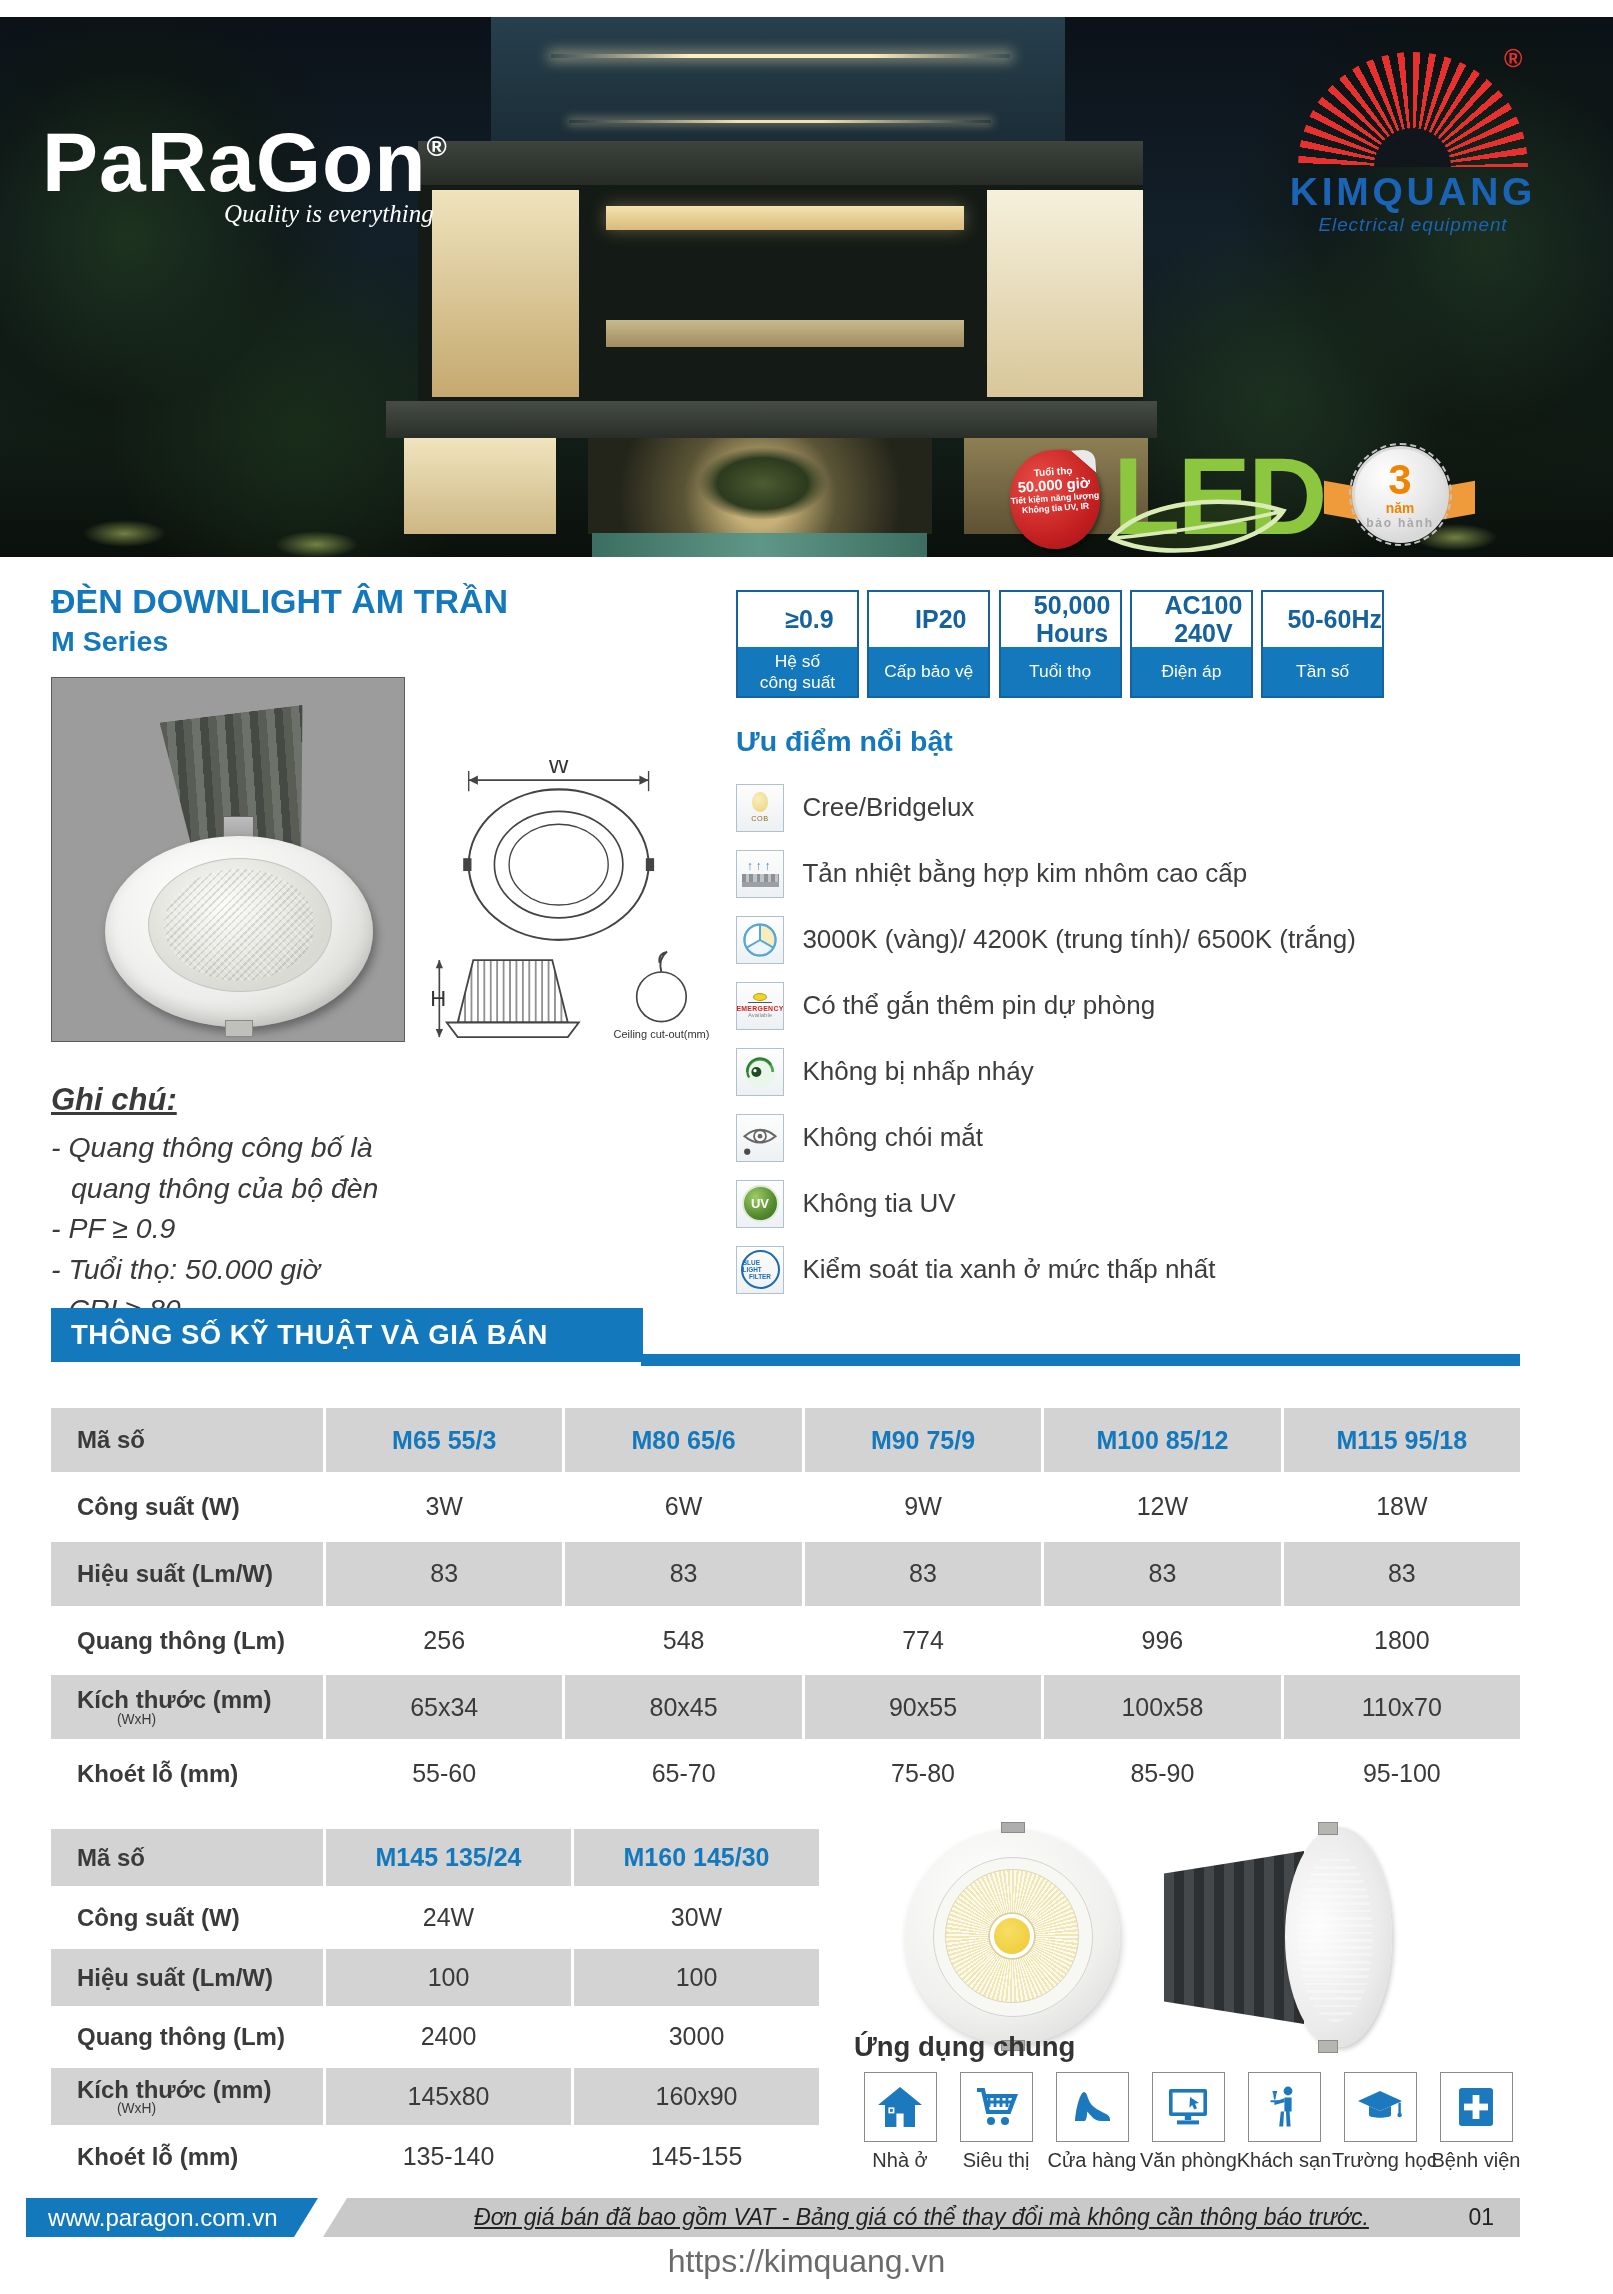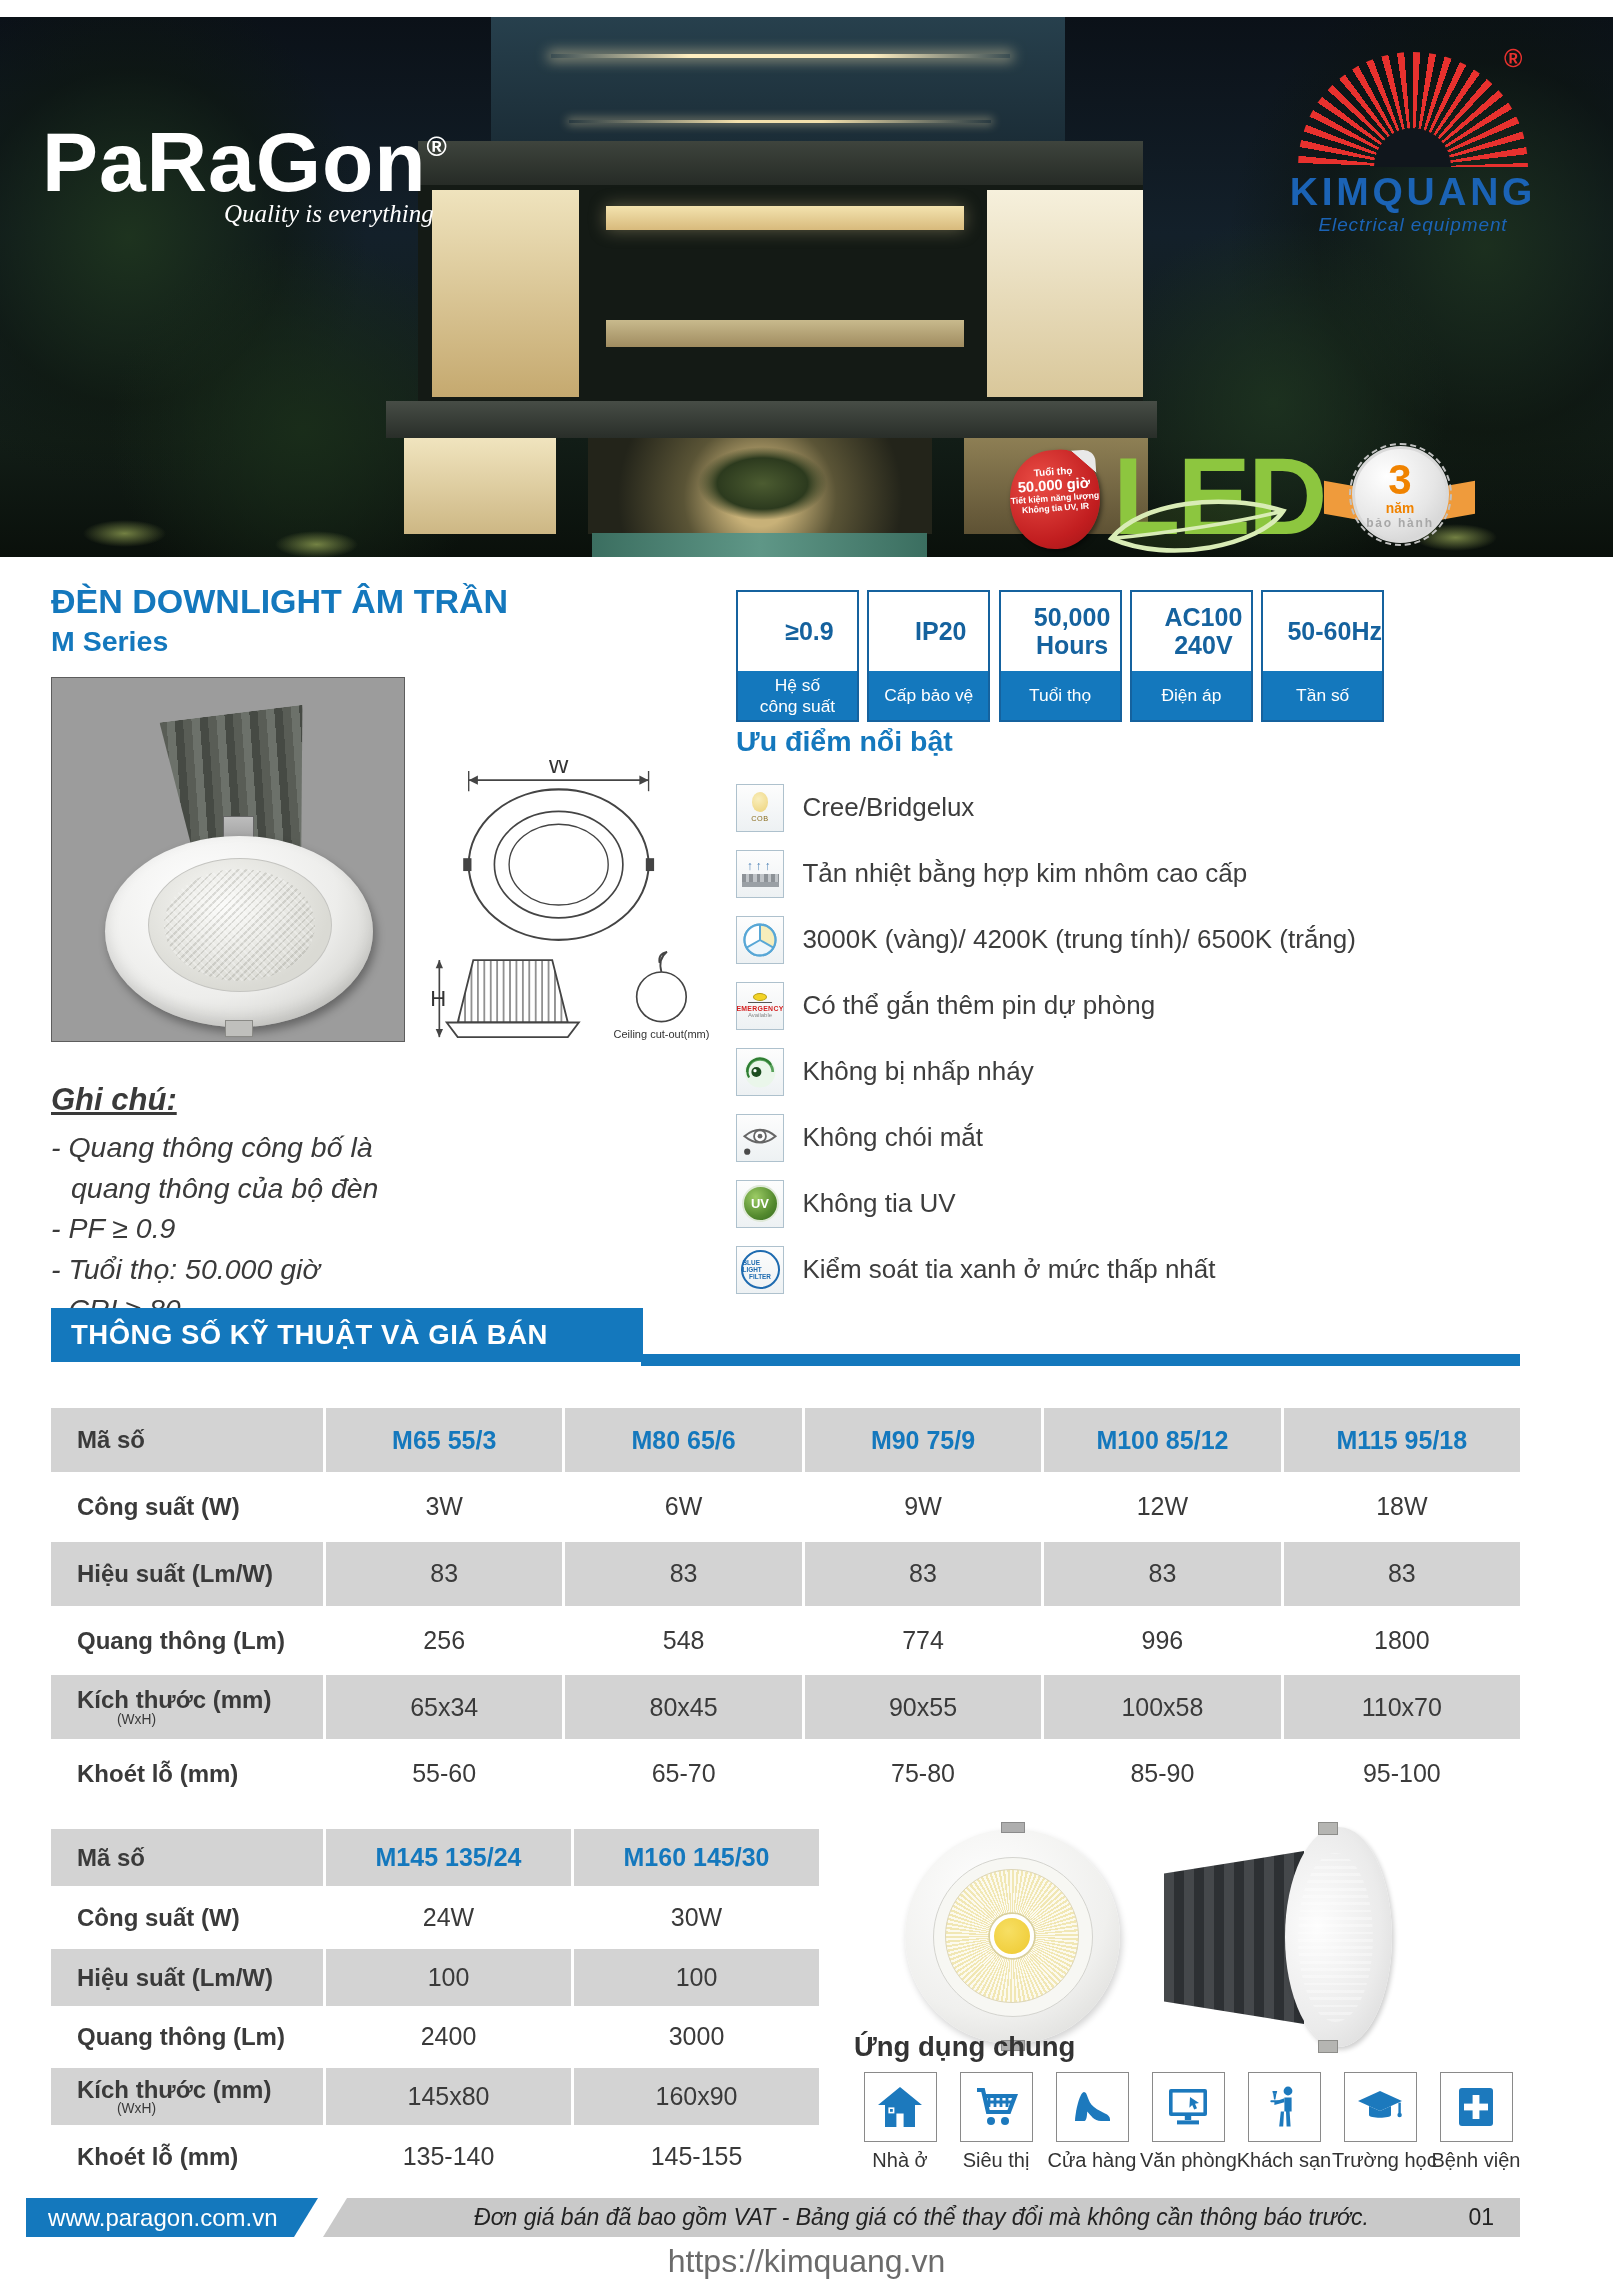--- a/index.html
+++ b/index.html
@@ -82,21 +82,21 @@
 
   #dim-diagram { position:absolute; left:430px; top:760px; }
 
   #notes { position:absolute; left:51px; top:1082px; width:377px; color:#3a3a3a; font-style:italic; }
   #notes-heading { font-size:31px; font-weight:800; text-decoration:underline; margin-bottom:9.2px; }
   .note-item { font-size:28.5px; line-height:1.42; padding-left:20px; text-indent:-20px; }
 
   
   #spec-badges { position:absolute; left:736px; top:590px; display:flex; gap:8.3px; }
   .badge { width:123px; border:2.8px solid #15629e; background:#fff; }
-  .badge-value { height:79px; display:flex; align-items:center; justify-content:center; text-align:center; color:#15629e; font-size:25px; font-weight:700; white-space:pre-line; line-height:1.1;padding-left:24px; }
+  .badge-value { height:55px; display:flex; align-items:center; justify-content:center; text-align:center; color:#15629e; font-size:25px; font-weight:700; white-space:pre-line; line-height:1.1;padding-left:24px; }
   .badge-label { background:#1478bd; color:#fff; min-height:49px; display:flex; align-items:center; justify-content:center; text-align:center; font-size:17.4px; white-space:pre-line; line-height:1.15; padding:2.8px 1.8px; }
 
   #features { position:absolute; left:736px; top:725px; width:826px; }
   #features-heading { color:#1478bd; font-size:28.5px; font-weight:800; margin-bottom:16.5px; }
   .feature-row { display:flex; align-items:center; gap:18.4px; height:66px; }
   .ficon { width:48px; height:48px; border:0.9px solid #aec1cd; background:linear-gradient(180deg,#fdfdfd,#edf1f3); flex:0 0 48px; display:flex; flex-direction:column; align-items:center; justify-content:center; overflow:hidden; position:relative; }
   .feature-label { font-size:26px; color:#3d3d3d; }
   .cob-oval { width:16.5px; height:20px; border-radius:50%; background:radial-gradient(circle at 40% 35%,#f9eebc,#edd27a); }
   .cob-text { font-size:7.3px; color:#8a6d1f; margin-top:1.8px; letter-spacing:0.5px; }
   .hs-arrows { font-size:12px; font-weight:700; color:#4a7fb5; letter-spacing:2.8px; line-height:1; margin-bottom:1.8px; }
@@ -147,21 +147,21 @@
   
   #applications-heading { position:absolute; left:854px; top:2031px; font-size:27.5px; font-weight:800; color:#333; }
   #applications { position:absolute; left:852px; top:2072px; display:flex; }
   .app-item { width:96px; text-align:center; }
   .app-box { width:73px; height:70px; border:0.9px solid #8a8a8a; background:#fff; margin:0 auto; display:flex; align-items:center; justify-content:center; }
   .app-label { font-size:20px; color:#333; margin-top:7.3px; white-space:nowrap; }
 
   
   #footer-blue { position:absolute; left:26px; top:2198px; width:292px; height:39px; background:#1478bd; color:#fff; font-size:24px; line-height:39px; text-align:center; clip-path:polygon(0 0,100% 0,calc(100% - 24px) 100%,0 100%); padding-right:18.4px; }
   #footer-gray { position:absolute; left:323px; top:2198px; width:1197px; height:39px; background:#c9c9c9; clip-path:polygon(24px 0,100% 0,100% 100%,0 100%); }
-  #footer-disclaimer { position:absolute; left:0; top:0; width:100%; height:39px; line-height:39px; text-align:center; font-style:italic; font-size:23px; color:#222; }
+  #footer-disclaimer { position:absolute; left:0; top:0; width:100%; height:39px; line-height:39px; text-align:center; font-style:italic; font-size:23px; color:#222;text-decoration:underline; }
   #footer-page { position:absolute; right:26px; top:0; line-height:39px; font-size:23px; color:#222; }
   #footer-url { position:absolute; left:0; top:2243px; width:1613px; text-align:center; font-size:32px; color:#6b6b6b; }
 
   svg text { font-family:"Liberation Sans","DejaVu Sans",sans-serif; }
 </style>
 </head>
 <body>
 
 <div id="hero">
   <div class="h-blob" style="left:-110px; top:-37px; width:478px; height:514px; background:radial-gradient(closest-side, rgba(30,52,30,.95), rgba(14,24,14,.55) 65%, rgba(0,0,0,0));"></div>

